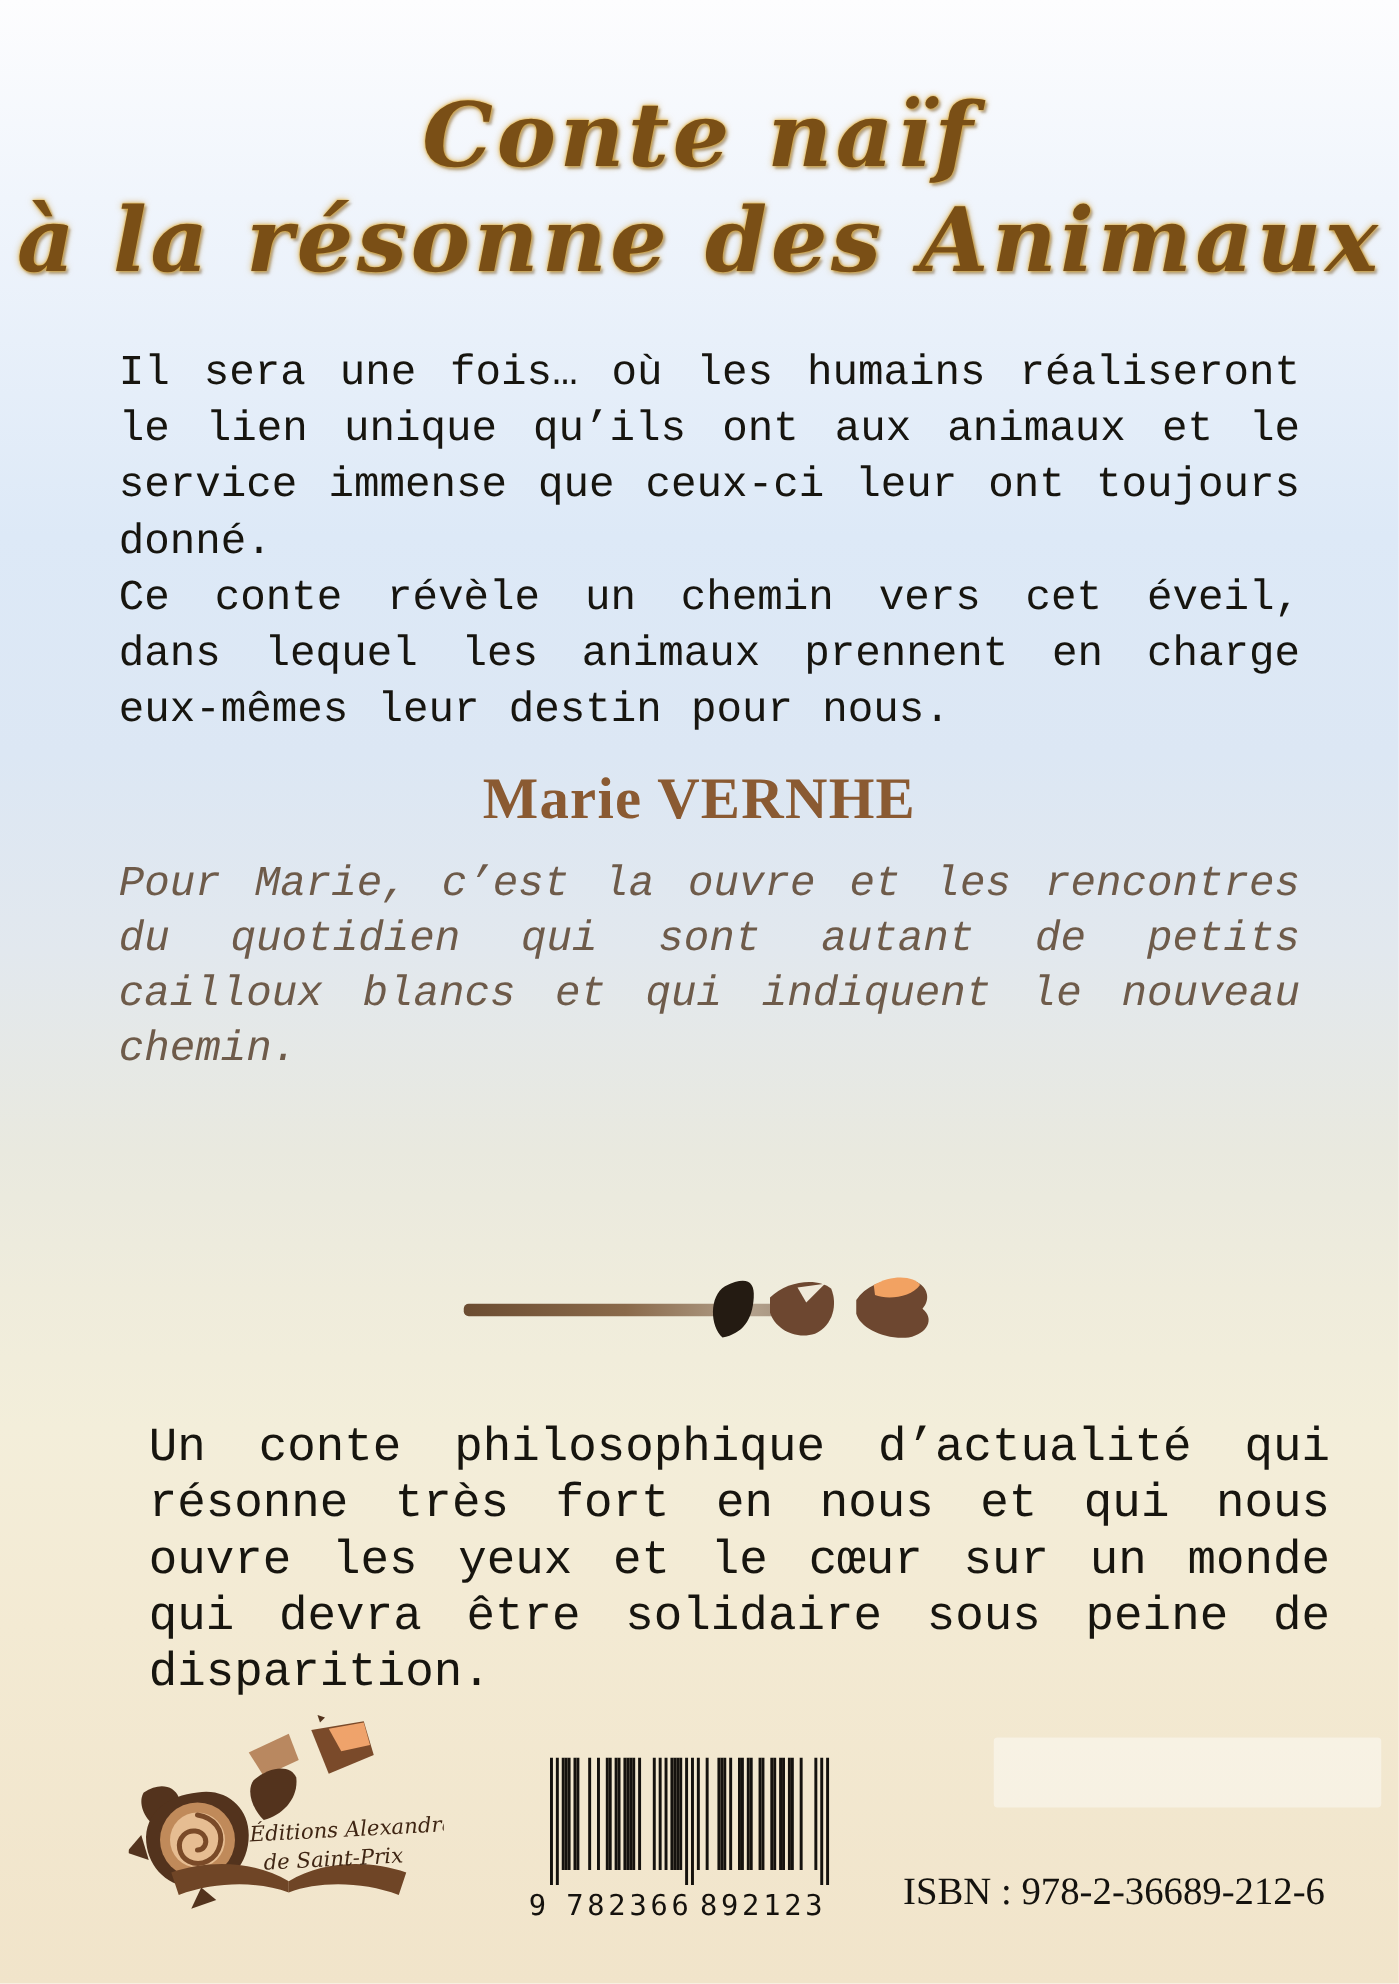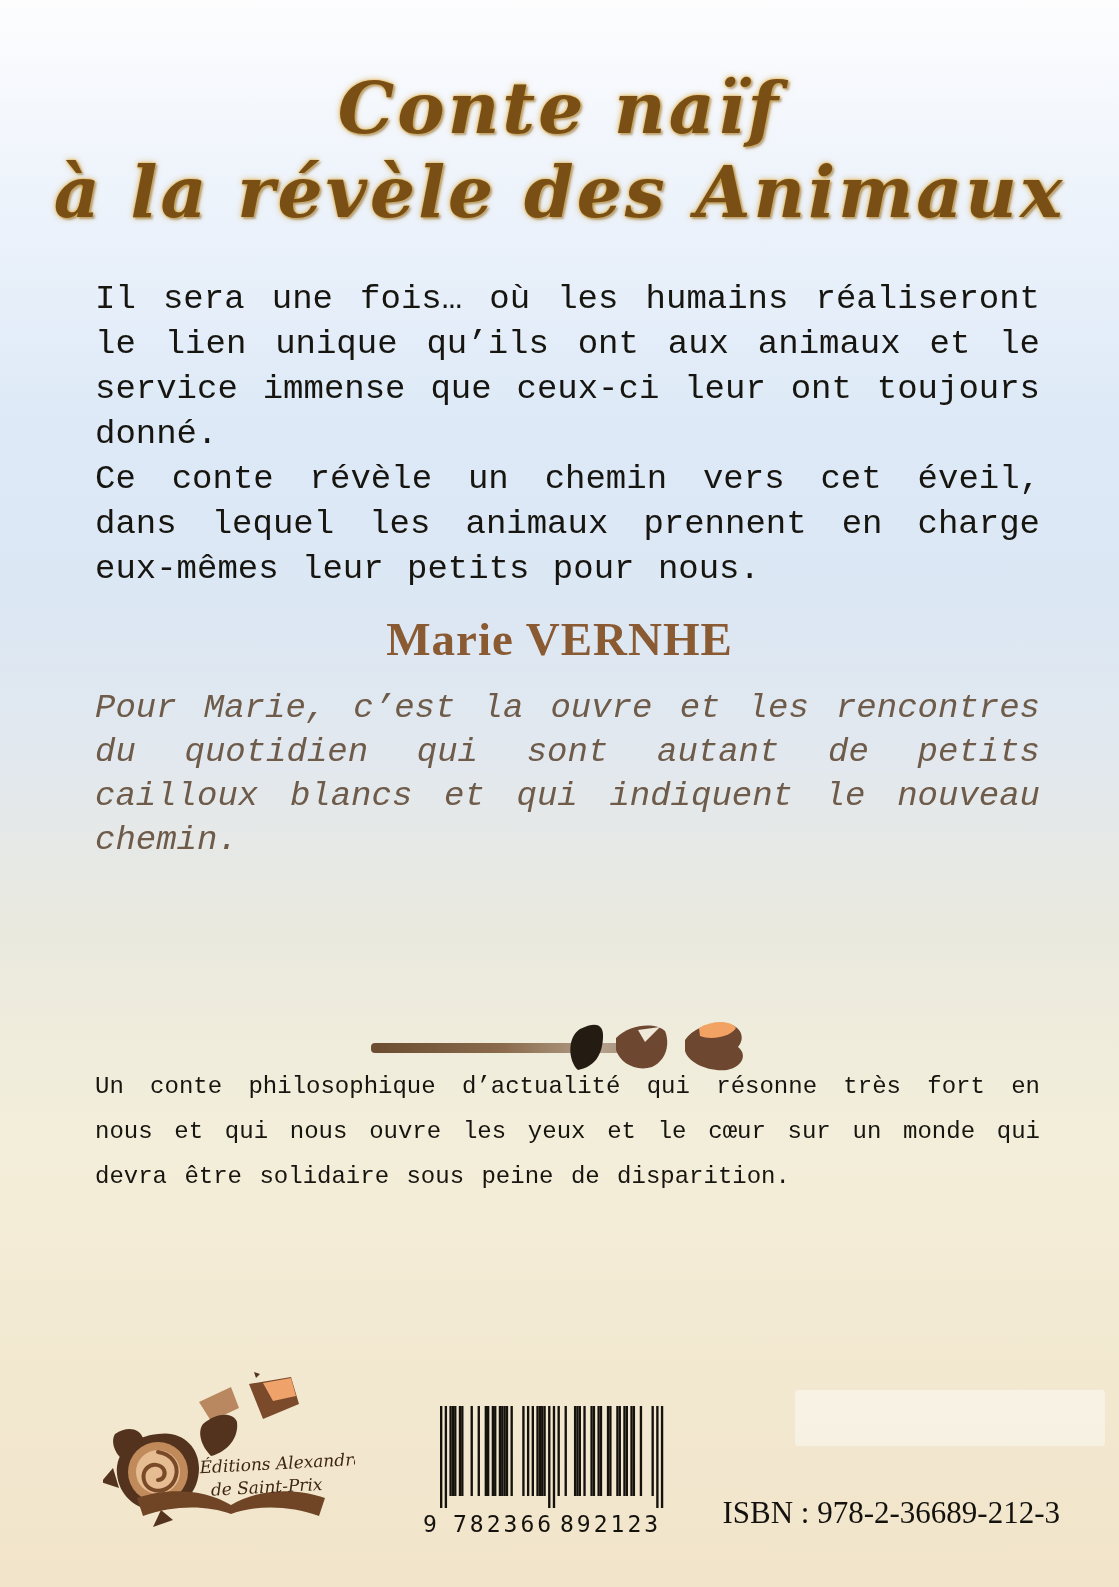--- a/index.html
+++ b/index.html
@@ -38,21 +38,21 @@
   .author{
     position:absolute;top:612px;left:0;width:1119px;text-align:center;
     font-weight:bold;font-size:47px;color:#8a5a32;
     letter-spacing:1px;
   }
   .quote{
     top:686px;color:#6e5b4a;font-style:italic;
     font-size:34px;line-height:44px;
   }
   .ornament{position:absolute;left:368px;top:1016px;width:380px;height:62px;}
-  .review{top:1064px;color:#17150f;font-size:24px;line-height:45px;}
+  .review{top:1136px;color:#17150f;font-size:38px;line-height:45px;margin-left:24px;}
   .review-author{
     position:absolute;top:1258px;left:95px;width:945px;
     text-align:right;font-weight:bold;font-size:38px;color:#14120e;
   }
   .logo{position:absolute;left:103px;top:1372px;width:252px;height:160px;}
   .logo text{
     font-family:"DejaVu Serif", serif;font-style:italic;
     fill:#3f2513;font-size:17px;
   }
   .barcode{position:absolute;left:423px;top:1406px;width:250px;height:132px;}
@@ -68,26 +68,26 @@
     font-size:31px;color:#14120e;
   }
 </style>
 </head>
 <body>
 
 <div class="cover">
 
   <div class="title">
     <div>Conte naïf</div>
-    <div>à la révèle des Animaux</div>
+    <div>à la résonne des Animaux</div>
   </div>
 
   <div class="textcol synopsis">
     <p>Il sera une fois… où les humains réaliseront le lien unique qu’ils ont aux animaux et le service immense que ceux-ci leur ont toujours donné.</p>
-    <p>Ce conte révèle un chemin vers cet éveil, dans lequel les animaux prennent en charge eux-mêmes leur petits pour nous.</p>
+    <p>Ce conte révèle un chemin vers cet éveil, dans lequel les animaux prennent en charge eux-mêmes leur destin pour nous.</p>
   </div>
 
   <div class="author">Marie VERNHE</div>
 
   <div class="textcol quote">
     <p>Pour Marie, c’est la ouvre et les rencontres du quotidien qui sont autant de petits cailloux blancs et qui indiquent le nouveau chemin.</p>
   </div>
 
   <svg class="ornament" viewBox="0 0 380 62">
     <defs>
@@ -193,15 +193,15 @@
         <rect x="216.75" y="0" width="2.35" height="90" fill="#15120e"></rect>
         <rect x="228.50" y="0" width="2.35" height="90" fill="#15120e"></rect>
         <rect x="233.20" y="0" width="2.35" height="102" fill="#15120e"></rect>
         <rect x="237.90" y="0" width="2.35" height="102" fill="#15120e"></rect>
       </g>
     <text x="0" y="126">9</text>
     <text x="30" y="126">782366</text>
     <text x="137" y="126">892123</text>
   </svg>
 
-  <div class="isbn">ISBN : 978-2-36689-212-3</div>
+  <div class="isbn">ISBN : 978-2-36689-212-6</div>
 
 </div>
 
 </body></html>

